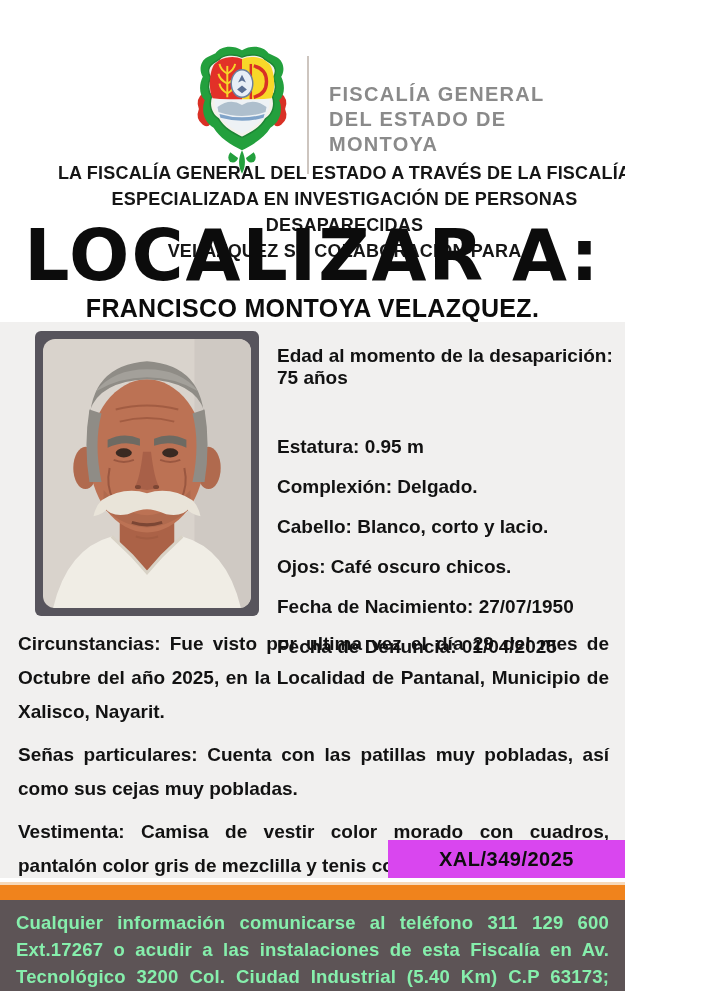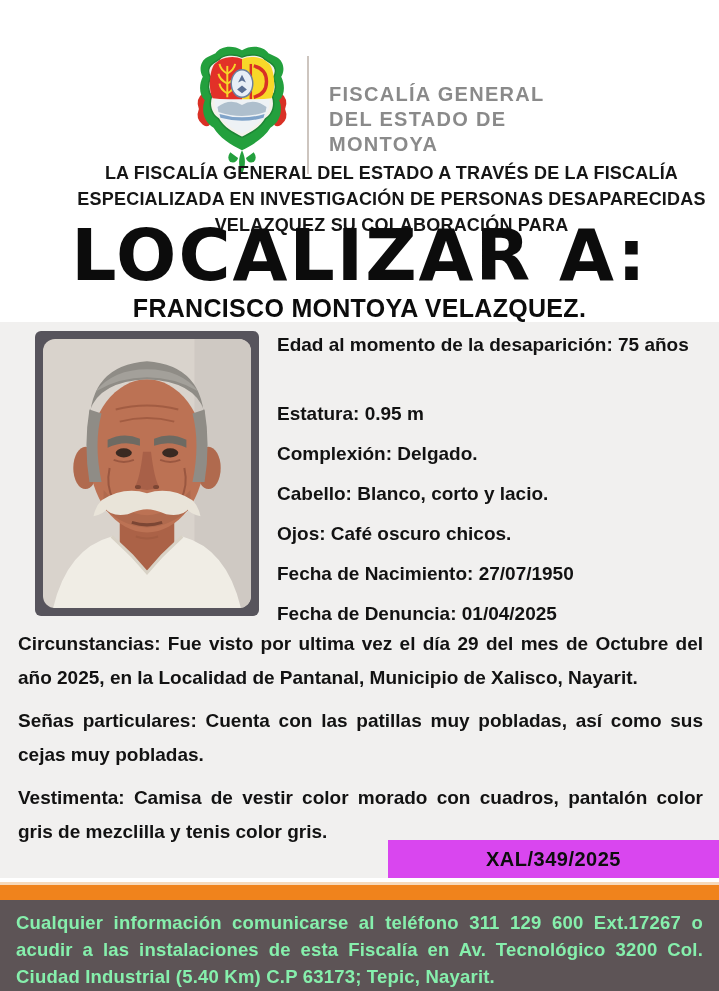--- a/index.html
+++ b/index.html
@@ -1,18 +1,18 @@
 <!DOCTYPE html>
 <html lang="es"><head>
 <meta charset="utf-8">
 <style>
   html,body{margin:0;padding:0;background:#ffffff;}
   .poster{
-    position:relative;width:719px;height:991px;background:#ffffff;
-    font-family:"Liberation Sans",sans-serif;color:#111;overflow:hidden;
+    position:relative;width:605px;height:991px;background:#ffffff;
+    font-family:"Liberation Sans",sans-serif;color:#111;overflow:hidden;padding-left:20px;
   }
   .gray-band{position:absolute;top:322px;left:0;width:100%;height:556px;background:#f1f0ef;}
 
   
   .header{position:absolute;top:42px;left:193px;display:flex;align-items:flex-start;}
   .logo{width:98px;height:138px;display:block;}
   .header-divider{width:2px;height:118px;background:#cdc5bf;margin:14px 20px 0 16px;}
   .agency-name{
     margin-top:40px;font-size:20px;font-weight:bold;color:#8a8a8a;
     letter-spacing:1.3px;line-height:25px;white-space:nowrap;
@@ -26,21 +26,21 @@
     line-height:64px;letter-spacing:2px;color:#0c0c0c;}
   .person-name{position:absolute;top:294px;left:0;width:100%;text-align:center;
     font-weight:bold;font-size:25px;color:#0c0c0c;letter-spacing:.3px;}
 
   
   .photo-frame{position:absolute;left:35px;top:331px;width:224px;height:285px;
     background:#57545c;border-radius:6px;padding:8px;box-sizing:border-box;}
   .photo-frame svg{width:100%;height:100%;display:block;border-radius:12px;}
 
   
-  .details{position:absolute;left:277px;top:334px;right:8px;margin:0;padding:0;
+  .details{position:absolute;left:277px;top:345px;right:8px;margin:0;padding:0;
     list-style:none;font-weight:bold;font-size:19px;color:#121212;}
   .details li{line-height:22px;margin-bottom:18px;}
   .details li:first-child{margin-bottom:47px;}
 
   
   .sections{position:absolute;top:627px;left:18px;right:16px;}
   .sections p{margin:0 0 9px 0;font-weight:bold;font-size:19px;line-height:34px;
     text-align:justify;color:#121212;}
 
   

